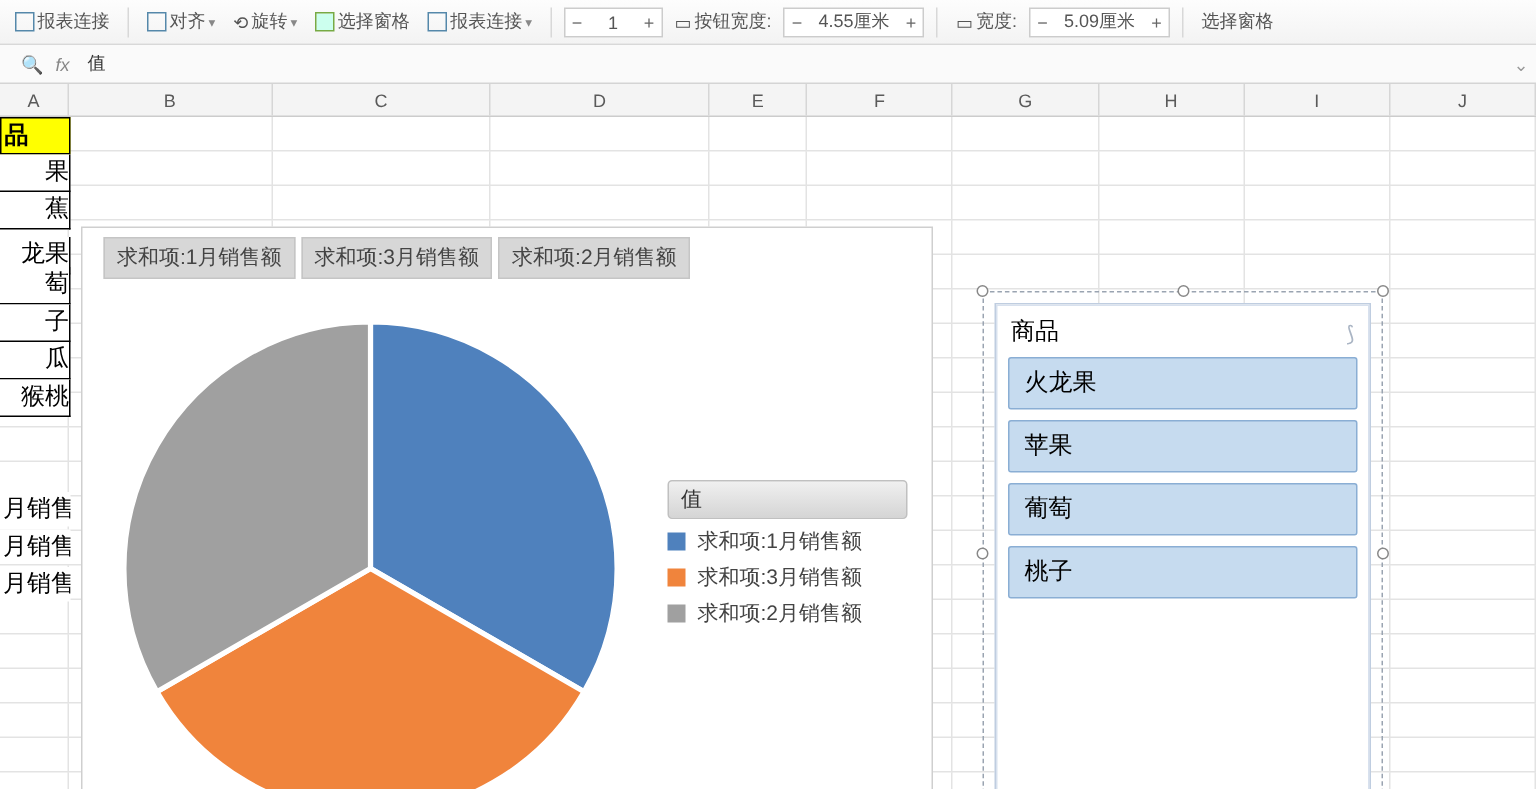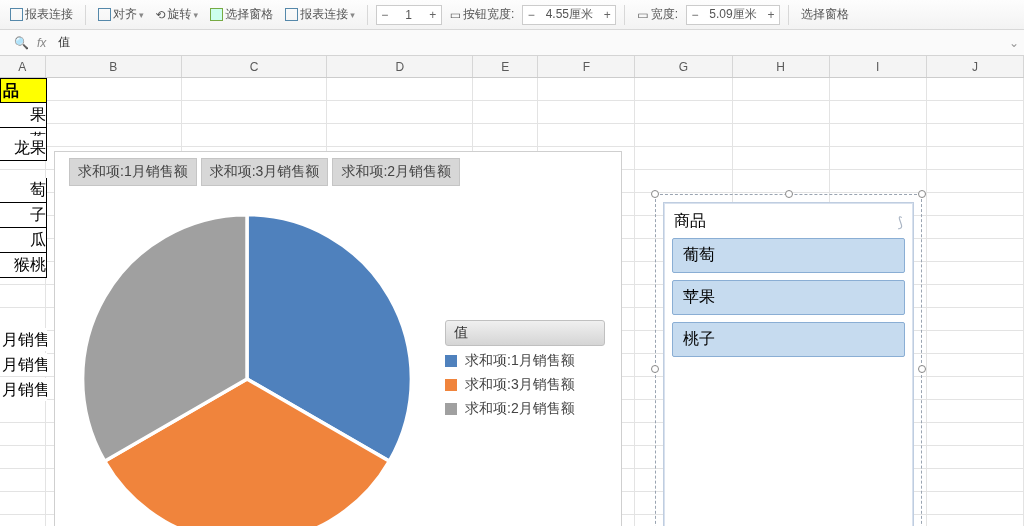--- a/index.html
+++ b/index.html
@@ -380,21 +380,21 @@
         <div class="cell" style="width: 100px;"></div>
         <div class="cell" style="width: 100px;"></div>
         <div class="cell" style="width: 100px;"></div>
       </div>
     </div>
 
   <div class="ycell">品</div>
   <div id="colAitems">
       <div class="listcell" style="top: 47px;">果</div>
       <div class="listcell" style="top: 72px;">蕉</div>
-      <div class="listcell" style="top: 80px;">龙果</div>
+      <div class="listcell" style="top: 102px;">龙果</div>
       <div class="listcell" style="top: 122px;">萄</div>
       <div class="listcell" style="top: 147px;">子</div>
       <div class="listcell" style="top: 172px;">瓜</div>
       <div class="listcell" style="top: 197px;">猴桃</div>
     </div>
   <div id="colAtrail">
       <div class="truncL" style="top: 272px;">月销售</div>
       <div class="truncL" style="top: 297px;">月销售</div>
       <div class="truncL" style="top: 322px;">月销售</div>
     </div>
@@ -440,19 +440,20 @@
     <div class="handle h-tr"></div>
     <div class="handle h-ml"></div>
     <div class="handle h-mr"></div>
 
     <div class="slicer">
       <div class="slicer-hdr">
         <span>商品</span>
         <span class="clr">⟆</span>
       </div>
       <div id="slicerItems">
+          <div class="slicer-item">火龙果</div>
+          <div class="slicer-item">苹果</div>
           <div class="slicer-item">葡萄</div>
-          <div class="slicer-item">苹果</div>
           <div class="slicer-item">桃子</div>
         </div>
     </div>
   </div>
 </div>
 
 </body></html>

